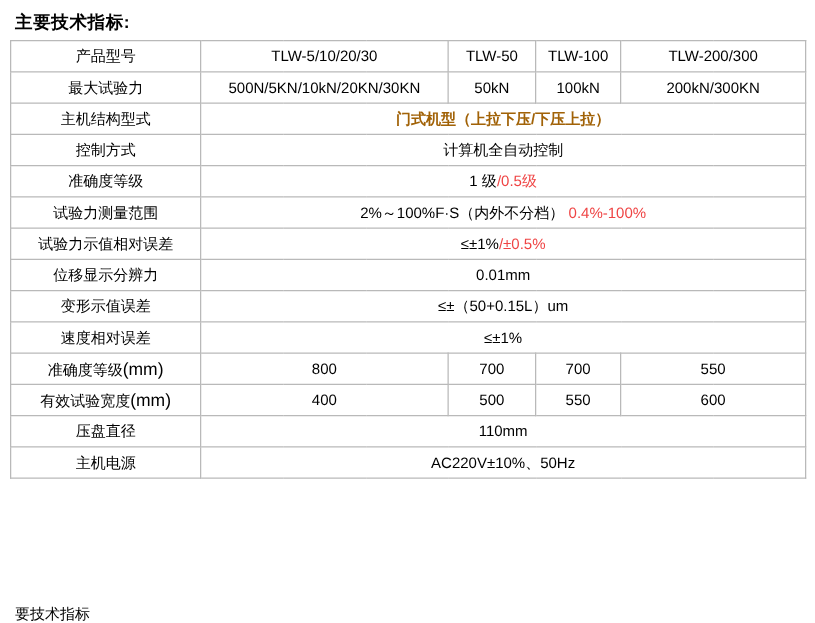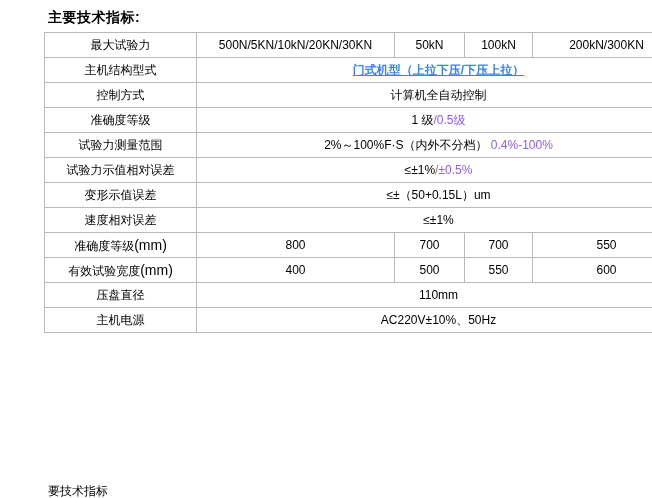--- a/index.html
+++ b/index.html
@@ -13,21 +13,20 @@
     font-family: "Liberation Sans", sans-serif;
     color: #000000;
     overflow: hidden;
   }
   .page {
     position: relative;
     width: 606px;
     height: 498px;
     box-sizing: border-box;
     padding: 6px 8px 16px 8px;
-    margin-left: 36px;
   }
   .doc-title {
     font-size: 14px;
     font-weight: bold;
     line-height: 18px;
     margin: 2px 0 6px 4px;
     letter-spacing: 0.5px;
   }
   table.spec {
     border-collapse: collapse;
@@ -47,27 +46,26 @@
   }
   td.label {
     text-align: left;
     padding-left: 6px;
     width: 152px;
   }
   .unit {
     font-size: 14px;
   }
   .red {
-    color: #8b5cf6;
+    color: #ef4444;
     text-align: center;
   }
   .bold-red {
-    color: #3b82f6;
+    color: #a16207;
     font-weight: bold;
-    text-decoration: underline;
   }
   .tail {
     position: absolute;
     left: 12px;
     bottom: -2px;
     font-size: 12px;
     color: #000;
     white-space: nowrap;
   }
 </style>
@@ -84,20 +82,27 @@
       <col style="width:66px">
       <col style="width:66px">
       <col style="width:66px">
       <col style="width:70px">
       <col style="width:68px">
       <col style="width:74px">
       <col style="width:74px">
     </colgroup>
     <tbody>
         <tr>
+          <td class="label"><span>产品型号</span></td>
+          <td colspan="3"><span>TLW-5/10/20/30</span></td>
+          <td><span>TLW-50</span></td>
+          <td><span>TLW-100</span></td>
+          <td colspan="2"><span>TLW-200/300</span></td>
+        </tr>
+        <tr>
           <td class="label"><span>最大试验力</span></td>
           <td colspan="3"><span>500N/5KN/10kN/20KN/30KN</span></td>
           <td><span>50kN</span></td>
           <td><span>100kN</span></td>
           <td colspan="2"><span>200kN/300KN</span></td>
         </tr>
         <tr>
           <td class="label"><span>主机结构型式</span></td>
           <td colspan="7"><span class="bold-red">门式机型（上拉下压/下压上拉）</span></td>
         </tr>
@@ -109,20 +114,24 @@
           <td class="label"><span>准确度等级</span></td>
           <td colspan="7"><span>1 级</span><span class="red">/0.5级</span></td>
         </tr>
         <tr>
           <td class="label"><span>试验力测量范围</span></td>
           <td colspan="7"><span>2%～100%F·S（内外不分档）</span><span class="red"> 0.4%-100%</span></td>
         </tr>
         <tr>
           <td class="label"><span>试验力示值相对误差</span></td>
           <td colspan="7"><span>≤±1%</span><span class="red">/±0.5%</span></td>
+        </tr>
+        <tr>
+          <td class="label"><span>位移显示分辨力</span></td>
+          <td colspan="7"><span>0.01mm</span></td>
         </tr>
         <tr>
           <td class="label"><span>变形示值误差</span></td>
           <td colspan="7"><span>≤±（50+0.15L）um</span></td>
         </tr>
         <tr>
           <td class="label"><span>速度相对误差</span></td>
           <td colspan="7"><span>≤±1%</span></td>
         </tr>
         <tr>

